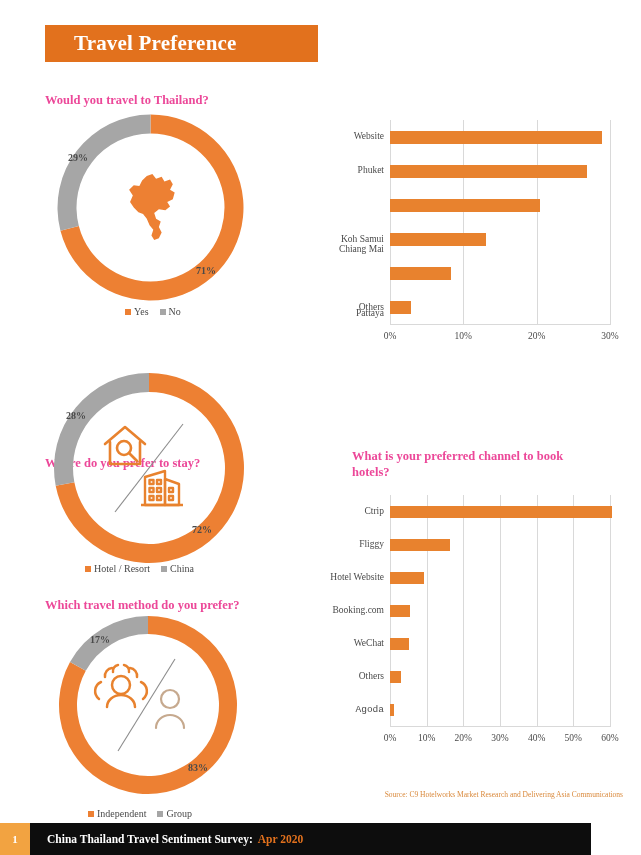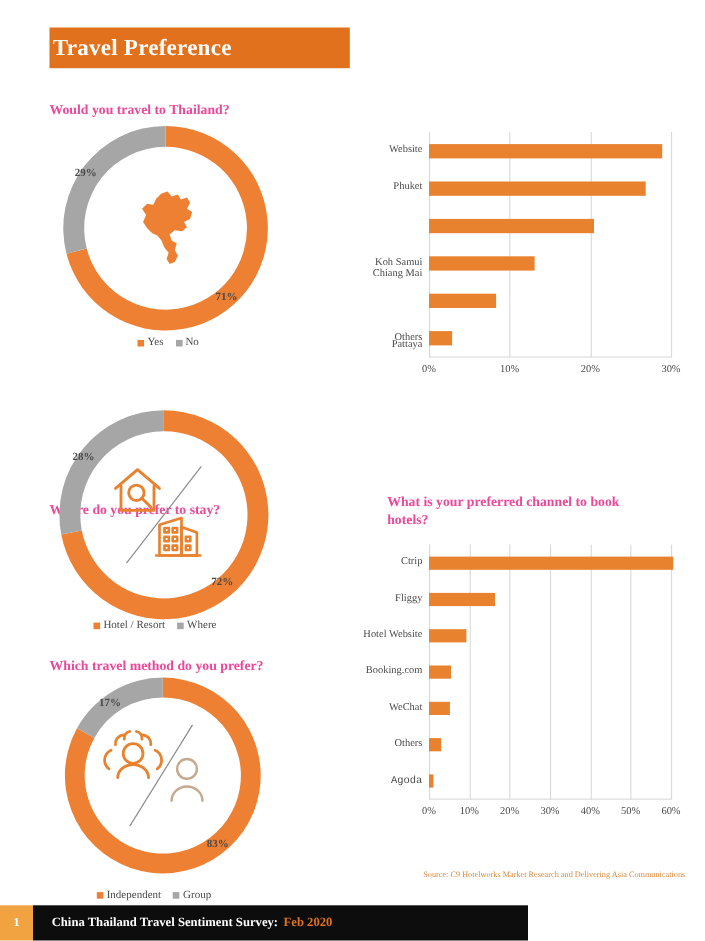--- a/index.html
+++ b/index.html
@@ -4,21 +4,21 @@
 <style>
   html,body{margin:0;padding:0;background:#fff;}
   body{width:641px;height:855px;position:relative;overflow:hidden;
        font-family:"Liberation Serif",serif;color:#3f3f3f;}
   .page{position:absolute;inset:0;background:#ffffff;}
 
   
   .title-bar{position:absolute;left:45px;top:25px;width:273px;height:37px;
              background:#E2711D;display:flex;align-items:center;}
   .title-bar .title{color:#ffffff;font-size:21px;font-weight:bold;
-                    letter-spacing:.2px;padding-left:3px;
+                    letter-spacing:.2px;padding-left:29px;
                     font-family:"Liberation Serif",serif;}
 
   
   .sec-h{position:absolute;font-size:12.5px;font-weight:bold;color:#ec4899;
          font-family:"Liberation Serif",serif;line-height:16px;}
   #h-travel{left:45px;top:92px;}
   #h-stay{left:45px;top:455px;}
   #h-method{left:45px;top:597px;}
   #h-where{left:345px;top:96px;}
   #h-channel{left:352px;top:448px;width:250px;}
@@ -46,21 +46,21 @@
   .xtick{position:absolute;font-size:9.5px;color:#4a4a4a;
          font-family:"Liberation Serif",serif;transform:translateX(-50%);white-space:nowrap;}
 
   
   .source{position:absolute;right:18px;top:790px;font-size:7.5px;color:#D9883A;
           font-family:"Liberation Serif",serif;white-space:nowrap;}
   .foot-num{position:absolute;left:0;top:823px;width:30px;height:32px;
             background:#F3A košík;}
   .foot-num{background:#F2A341;display:flex;align-items:center;justify-content:center;
             color:#ffffff;font-size:11px;font-weight:bold;font-family:"Liberation Serif",serif;}
-  .foot-bar{position:absolute;left:30px;top:823px;width:450px;height:32px;
+  .foot-bar{position:absolute;left:30px;top:823px;width:561px;height:32px;
             background:#0d0d0d;display:flex;align-items:center;padding-left:17px;
             box-sizing:border-box;}
   .foot-bar .ft{color:#ffffff;font-size:11.5px;font-weight:bold;
                 font-family:"Liberation Serif",serif;}
   .foot-bar .fd{color:#E2711D;font-size:11.5px;font-weight:bold;margin-left:5px;
                 font-family:"Liberation Serif",serif;}
 </style>
 </head>
 <body>
 
@@ -136,21 +136,21 @@
     <div class="d-label" style="left:139px;top:152px;">72%</div>
     <div class="d-label" style="left:13px;top:38px;">28%</div>
   </div>
   <div class="legend" style="left:85px;top:563px;">
     <span class="li">
       <i class="sw" style="background:#ED8033"></i>
       <span>Hotel / Resort</span>
     </span>
     <span class="li">
       <i class="sw" style="background:#A6A6A6"></i>
-      <span>Where</span>
+      <span>China</span>
     </span>
   </div>
 
   <div class="donut-wrap" id="donut3" style="left:58px;top:615px;">
     <div class="donut">
       <svg width="180" height="180" viewBox="0 0 180 180">
         <g id="d3-arcs">
             <path d="M90,1 A89,89 0 1 1 12.008705476096125,47.12392300494737 L27.78222571688567,55.79548913877824 A71,71 0 1 0 90,19 Z" fill="#ED8033"></path>
             <path d="M12.008705476096125,47.12392300494737 A89,89 0 0 1 89.99999999999997,1 L89.99999999999999,19 A71,71 0 0 0 27.78222571688567,55.79548913877824 Z" fill="#A6A6A6"></path>
           </g>
@@ -251,16 +251,16 @@
         <div class="xtick" style="left: 255.333px; top: 238px;">50%</div>
         <div class="xtick" style="left: 292px; top: 238px;">60%</div>
       </div>
   </div>
 
   <div class="source">Source: C9 Hotelworks Market Research and Delivering Asia Communications</div>
 
   <div class="foot-num">1</div>
   <div class="foot-bar">
     <span class="ft">China Thailand Travel Sentiment Survey:</span>
-    <span class="fd">Feb 2020</span>
+    <span class="fd">Apr 2020</span>
   </div>
 
 </div>
 
 </body></html>

